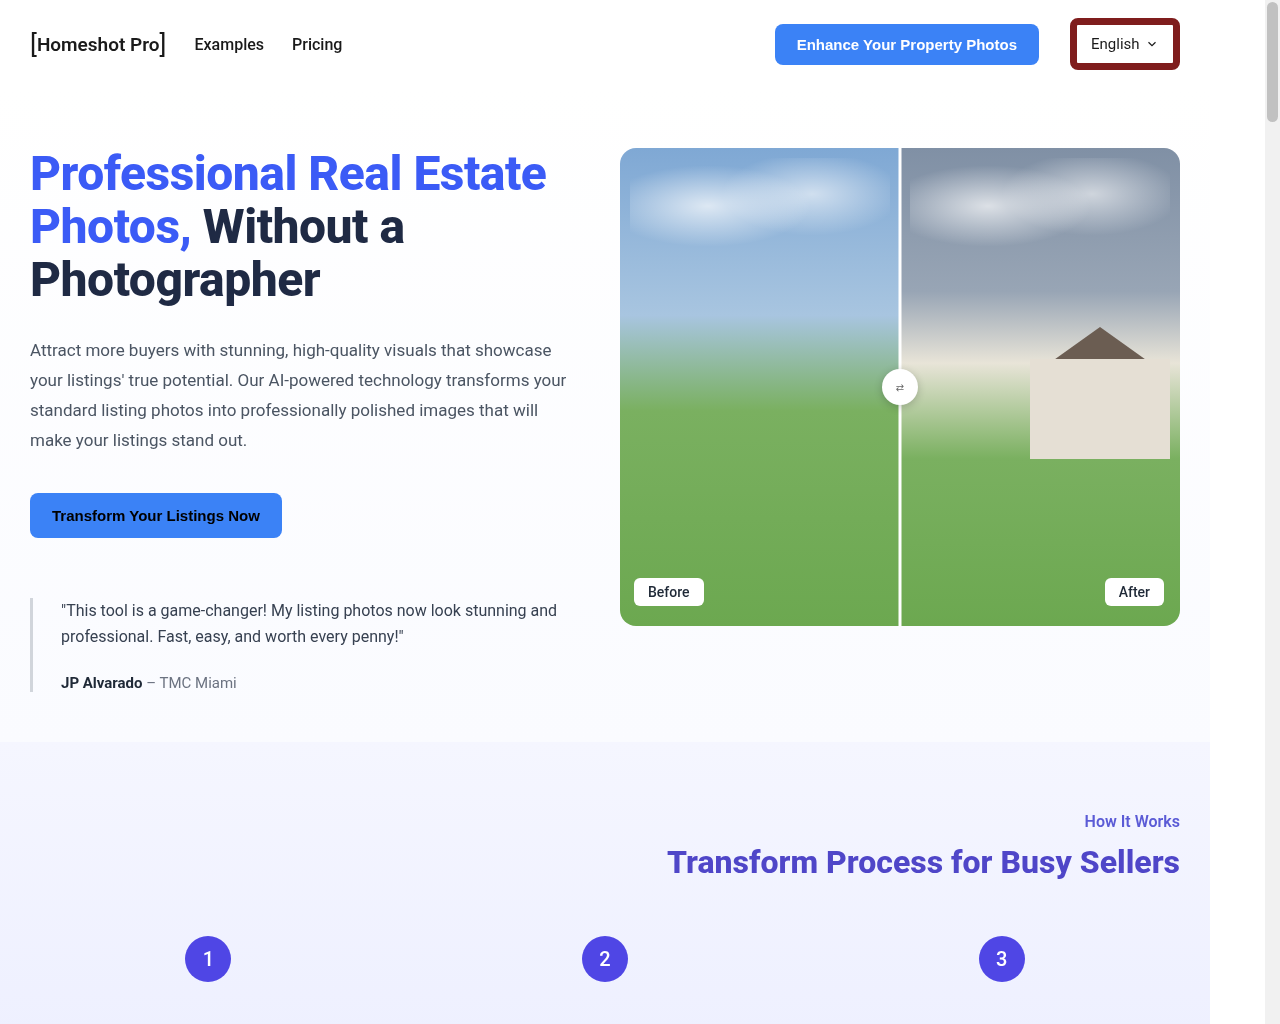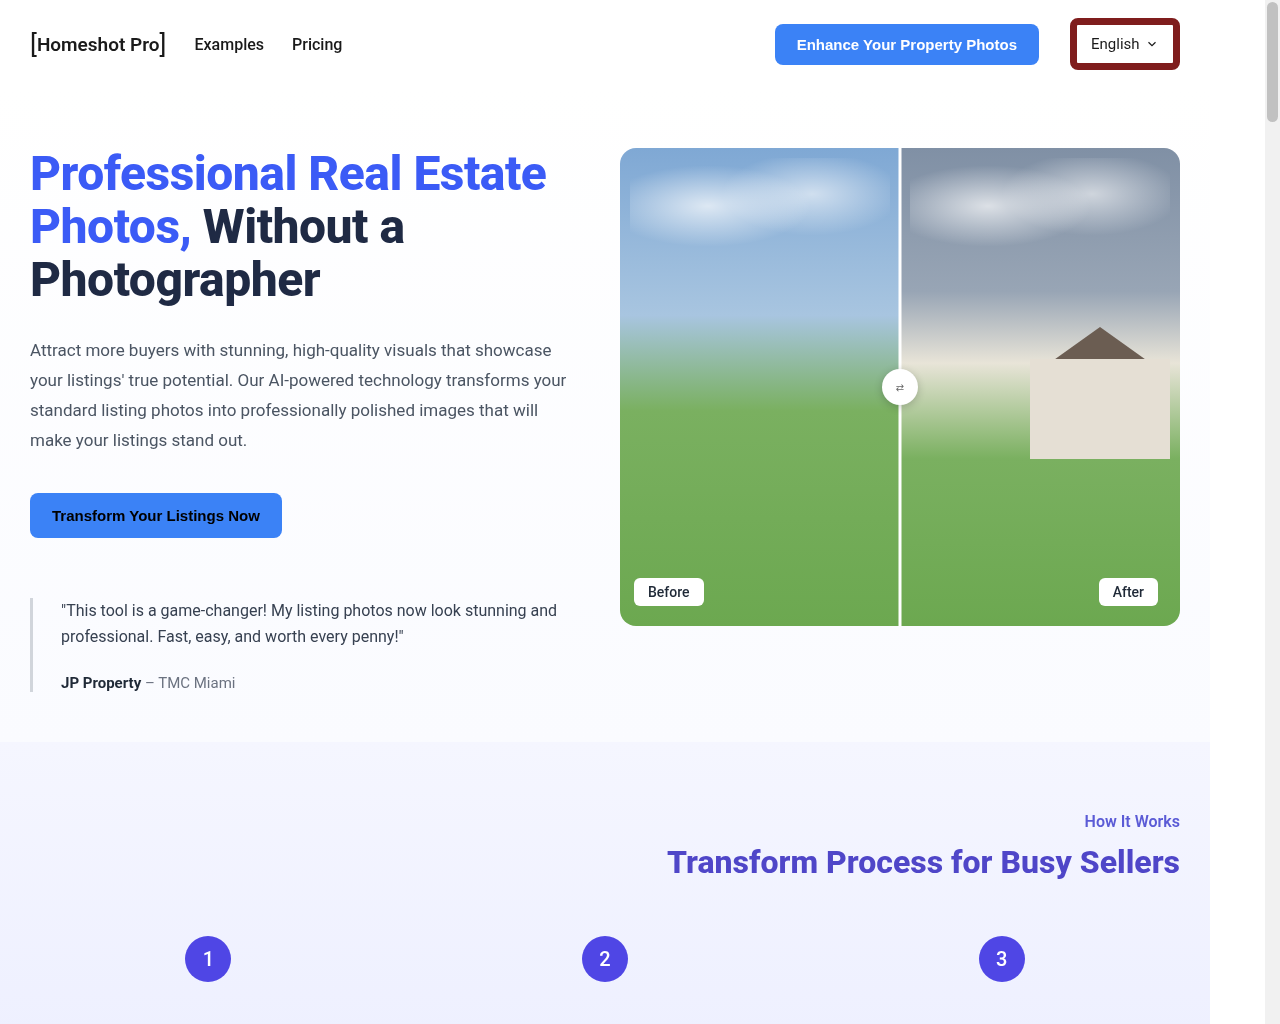--- a/index.html
+++ b/index.html
@@ -257,21 +257,21 @@
       color: #1f2937;
       z-index: 2;
     }
     
     .label-before {
       left: 1px;
       margin-left: 13px;
     }
     
     .label-after {
-      right: 22px;
+      right: 16px;
     }
     
     
     .how-section {
       background: linear-gradient(180deg, #f5f6ff 0%, #eef0ff 100%);
       padding: 70px 30px 55px 30px;
       text-align: right;
     }
     
     .section-eyebrow {
@@ -356,21 +356,21 @@
   <div class="hero-left">
     <h1 class="hero-title">
       <span class="accent">Professional Real Estate Photos,</span><span> Without a Photographer</span>
     </h1>
     <p class="hero-desc">Attract more buyers with stunning, high-quality visuals that showcase your listings' true potential. Our AI-powered technology transforms your standard listing photos into professionally polished images that will make your listings stand out.</p>
     <button class="hero-cta">Transform Your Listings Now</button>
     
     <div class="testimonial">
       <p class="testimonial-text">"This tool is a game-changer! My listing photos now look stunning and professional. Fast, easy, and worth every penny!"</p>
       <p class="testimonial-author">
-        <strong>JP Property</strong><span> – TMC Miami</span>
+        <strong>JP Alvarado</strong><span> – TMC Miami</span>
       </p>
     </div>
   </div>
 
   <div class="hero-right">
     <div class="comparison">
       <div class="comparison-half before-img">
         <div class="sky-clouds"></div>
       </div>
       <div class="comparison-half after-img">

